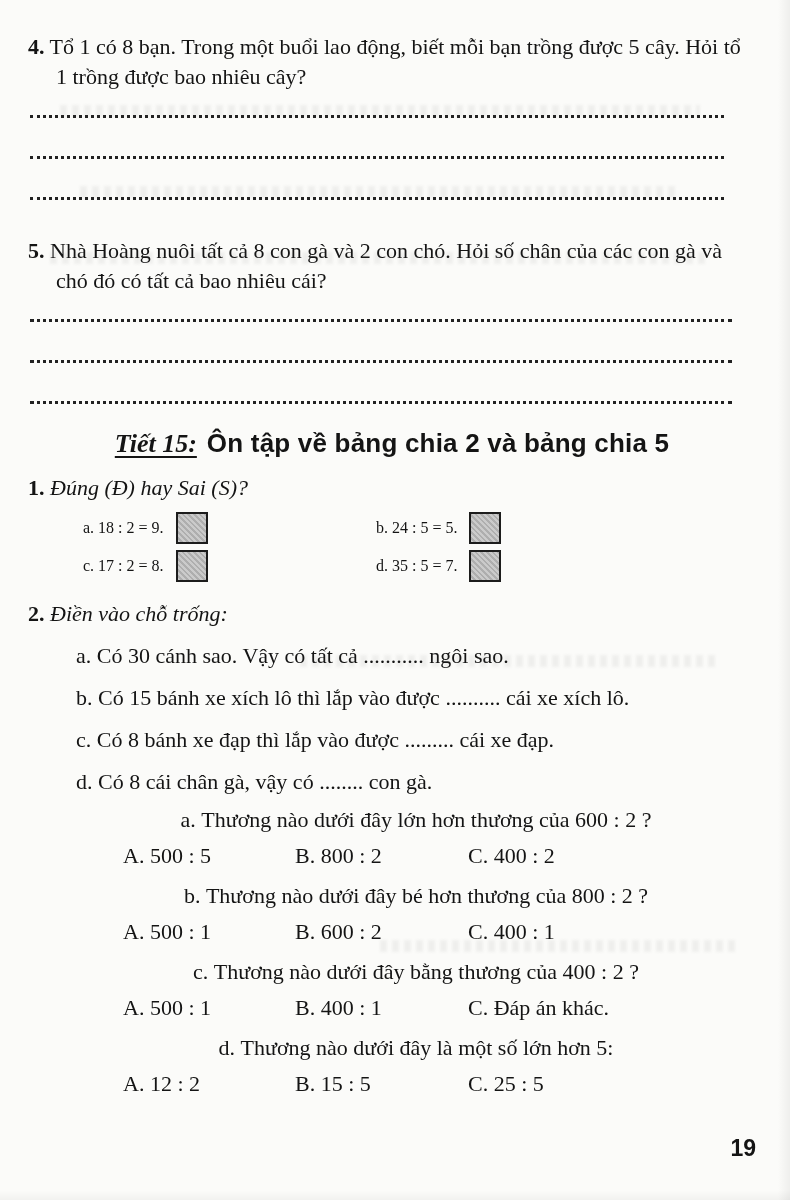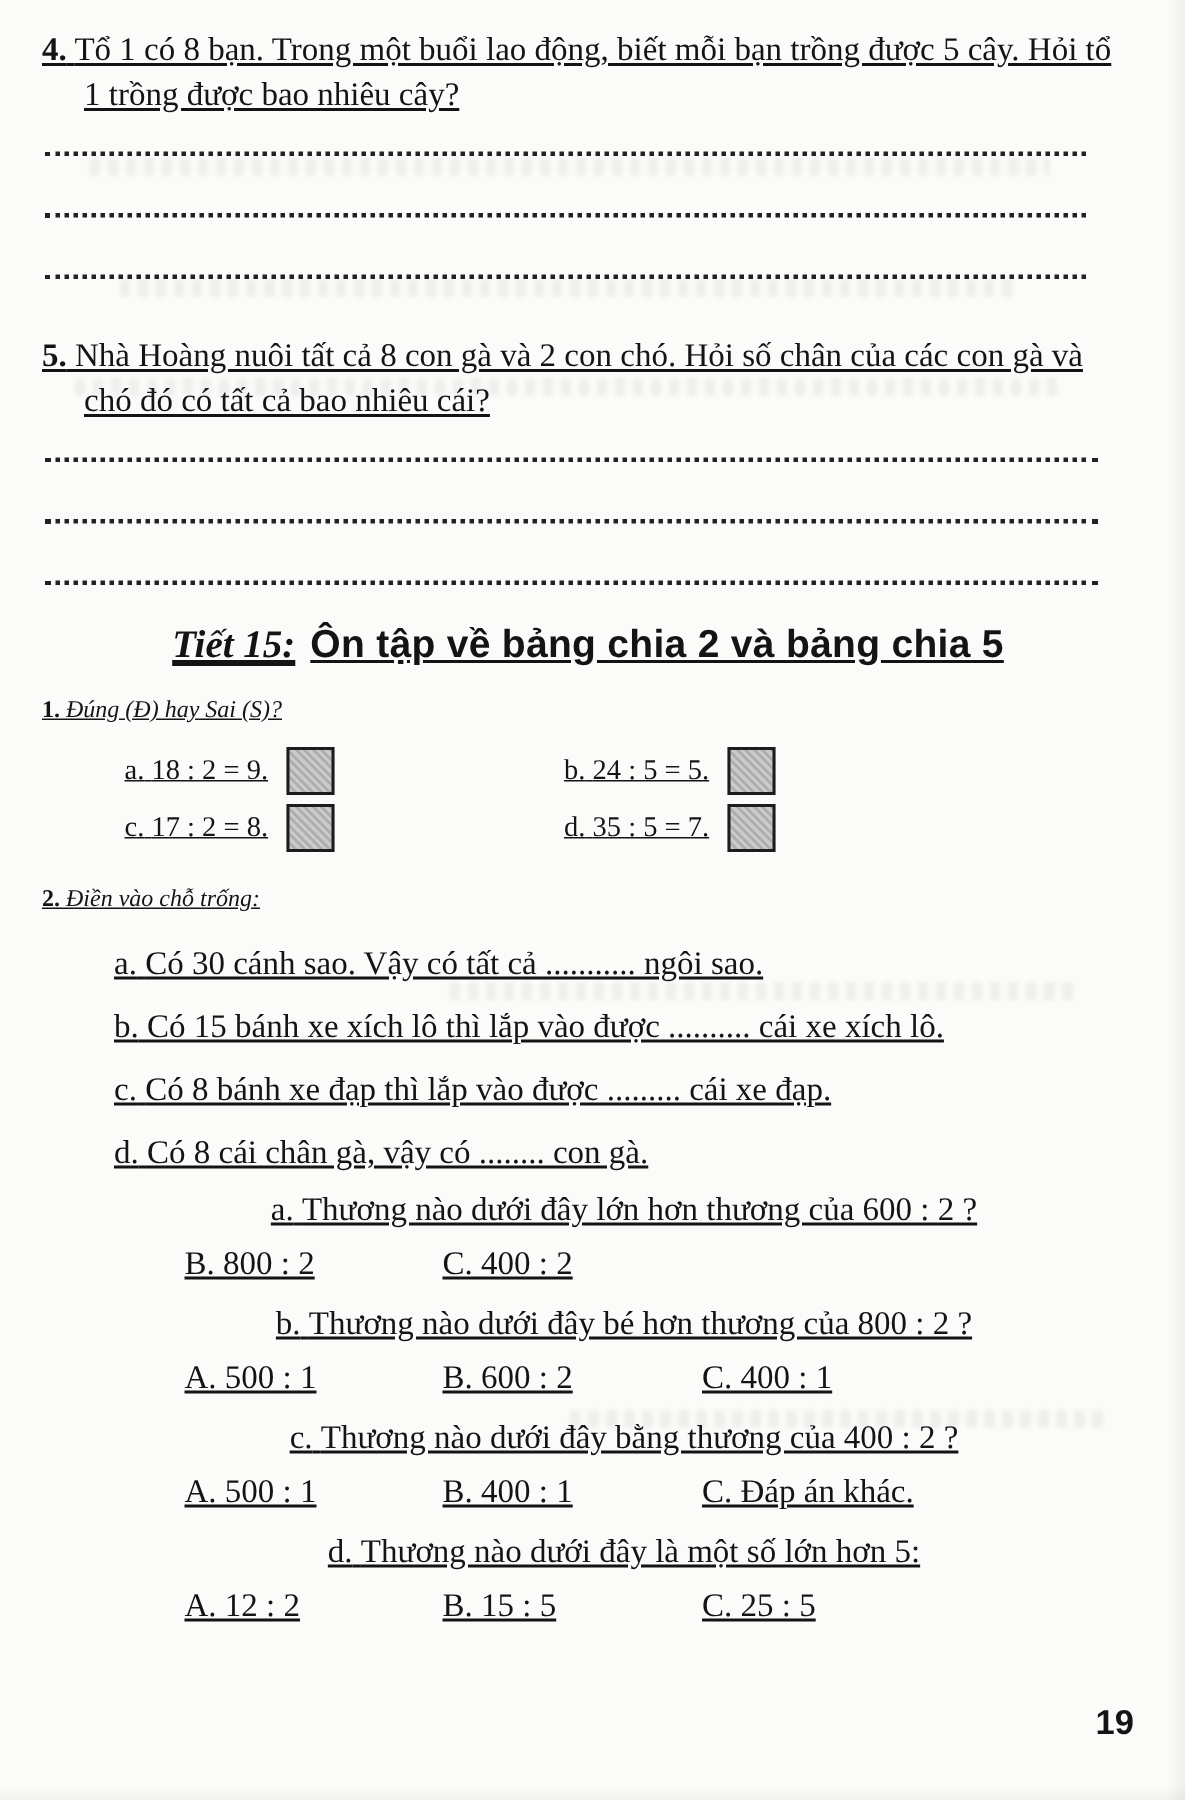--- a/index.html
+++ b/index.html
@@ -6,26 +6,25 @@
   body{
     width:790px;height:1200px;
     background:#fbfbf9;
     position:relative;
     font-family:"Liberation Serif","DejaVu Serif",serif;
     color:#141414;
     overflow:hidden;
   }
   .page{
     position:absolute;inset:0;
-    padding:18px 34px 0 28px;
+    padding:32px 34px 0 28px;
     box-sizing:border-box;
     background:
       linear-gradient(to left, rgba(0,0,0,0.05), rgba(0,0,0,0) 12px),
       linear-gradient(to top, rgba(0,0,0,0.04), rgba(0,0,0,0) 10px);
-    text-decoration: underline;
   }
   
   .problem{
     font-size:22px;line-height:30px;
     padding-left:28px;text-indent:-28px;
     margin:0;
   }
   .problem .num{font-weight:bold;}
   
   .answers{margin:0 2px 0 2px;}
@@ -50,35 +49,35 @@
     text-decoration-thickness:2px;
     margin-right:10px;
   }
   .section-title{
     font-family:"Liberation Sans","DejaVu Sans",sans-serif;
     font-weight:bold;
     letter-spacing:.2px;
   }
   
   .ex-header{
-    font-size:16px;line-height:30px;
+    font-size:22px;line-height:30px;
     margin-top:14px;
   }
   .ex-header .num{font-weight:bold;font-style:normal;}
   .ex-header .prompt{font-style:italic;}
   
   .tf-grid{
     margin-top:8px;
     margin-left:55px;
     display:grid;
     grid-template-columns:293px auto;
     row-gap:4px;
   }
   .tf-item{
-    font-size:19px;line-height:34px;
+    font-size:16px;line-height:34px;
     display:flex;align-items:center;
   }
   .tf-box{
     display:inline-block;
     width:28px;height:28px;
     background:#b9b9b9;
     background-image:repeating-linear-gradient(45deg, rgba(255,255,255,.25) 0 2px, rgba(0,0,0,.06) 2px 4px);
     border:2px solid #1c1c1c;
     margin-left:12px;
   }
@@ -185,20 +184,21 @@
     <div class="fill-item"><span>c.</span>&nbsp;<span>Có 8 bánh xe đạp thì lắp vào được ......... cái xe đạp.</span></div>
     <div class="fill-item"><span>d.</span>&nbsp;<span>Có 8 cái chân gà, vậy có ........ con gà.</span></div>
   </div>
 
 
   <div>
 
     <div class="mc-item">
       <div class="mc-question"><span>a.</span>&nbsp;<span>Thương nào dưới đây lớn hơn thương của 600 : 2 ?</span></div>
       <div class="mc-options">
+        <span class="opt">A. 500 : 5</span>
         <span class="opt">B. 800 : 2</span>
         <span class="opt">C. 400 : 2</span>
       </div>
     </div>
 
     <div class="mc-item">
       <div class="mc-question"><span>b.</span>&nbsp;<span>Thương nào dưới đây bé hơn thương của 800 : 2 ?</span></div>
       <div class="mc-options">
         <span class="opt">A. 500 : 1</span>
         <span class="opt">B. 600 : 2</span>

